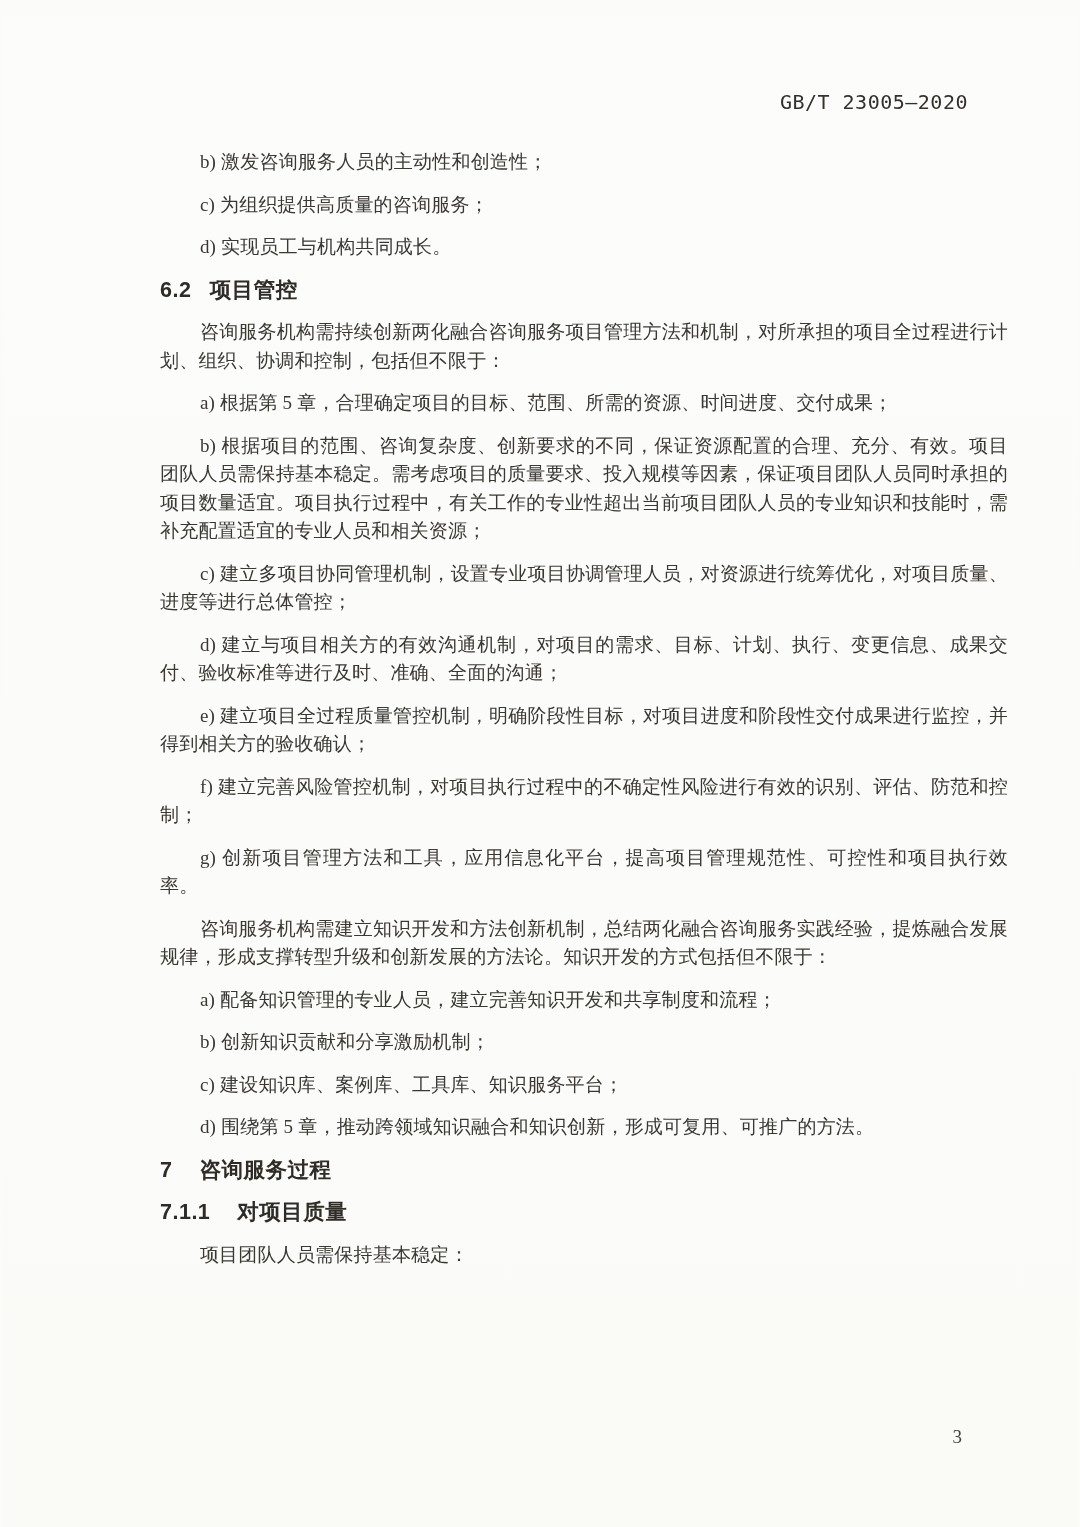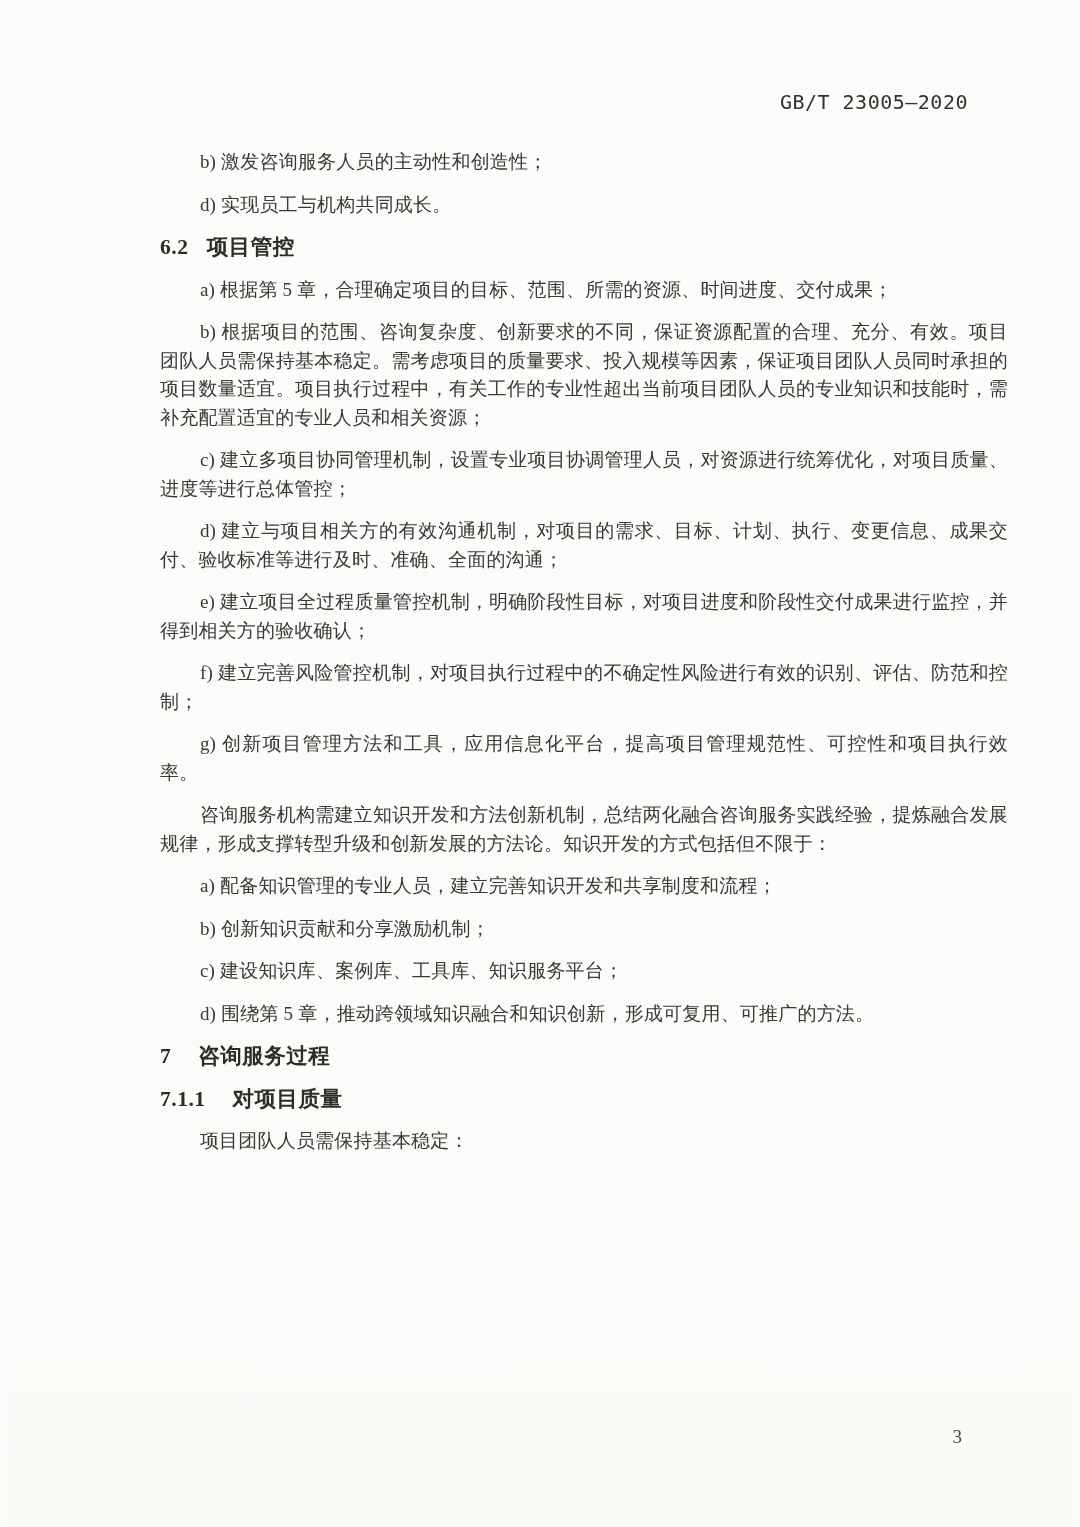--- a/index.html
+++ b/index.html
@@ -45,21 +45,21 @@
   .para.tight { margin-bottom:3px; }
   .h {
     font-family:"Liberation Sans","DejaVu Sans",sans-serif;
     font-weight:bold;
     font-size:21.5px;
     line-height:28.5px;
     margin:0 0 14px 0;
     color:#2e2c27;
     letter-spacing:0.5px;
   }
-  .h .h-num { margin-right:0.55em;font-family:Liberation Serif, serif; }
+  .h .h-num { margin-right:0.55em; }
   .h.wide-gap .h-num { margin-right:0.95em; }
   .page-num {
     position:absolute;
     top:1410px;
     right:116px;
     font-family:"Liberation Serif","DejaVu Serif",serif;
     font-size:19px;
     color:#46443f;
   }
 </style>
@@ -68,26 +68,28 @@
 
 <div class="page">
 
   <header class="doc-header">
     <span class="std-no">GB/T 23005—2020</span>
   </header>
 
   <main class="content">
 
     <p class="para">b) 激发咨询服务人员的主动性和创造性；</p>
+    <p class="para">c) 为组织提供高质量的咨询服务；</p>
     <p class="para">d) 实现员工与机构共同成长。</p>
 
     <h2 class="h">
       <span class="h-num">6.2</span>
       <span class="h-title">项目管控</span>
     </h2>
+    <p class="para">咨询服务机构需持续创新两化融合咨询服务项目管理方法和机制，对所承担的项目全过程进行计划、组织、协调和控制，包括但不限于：</p>
     <p class="para">a) 根据第 5 章，合理确定项目的目标、范围、所需的资源、时间进度、交付成果；</p>
     <p class="para">b) 根据项目的范围、咨询复杂度、创新要求的不同，保证资源配置的合理、充分、有效。项目团队人员需保持基本稳定。需考虑项目的质量要求、投入规模等因素，保证项目团队人员同时承担的项目数量适宜。项目执行过程中，有关工作的专业性超出当前项目团队人员的专业知识和技能时，需补充配置适宜的专业人员和相关资源；</p>
     <p class="para">c) 建立多项目协同管理机制，设置专业项目协调管理人员，对资源进行统筹优化，对项目质量、进度等进行总体管控；</p>
     <p class="para">d) 建立与项目相关方的有效沟通机制，对项目的需求、目标、计划、执行、变更信息、成果交付、验收标准等进行及时、准确、全面的沟通；</p>
     <p class="para">e) 建立项目全过程质量管控机制，明确阶段性目标，对项目进度和阶段性交付成果进行监控，并得到相关方的验收确认；</p>
     <p class="para">f) 建立完善风险管控机制，对项目执行过程中的不确定性风险进行有效的识别、评估、防范和控制；</p>
     <p class="para">g) 创新项目管理方法和工具，应用信息化平台，提高项目管理规范性、可控性和项目执行效率。</p>
 
     <p class="para">咨询服务机构需建立知识开发和方法创新机制，总结两化融合咨询服务实践经验，提炼融合发展规律，形成支撑转型升级和创新发展的方法论。知识开发的方式包括但不限于：</p>
     <p class="para">a) 配备知识管理的专业人员，建立完善知识开发和共享制度和流程；</p>

